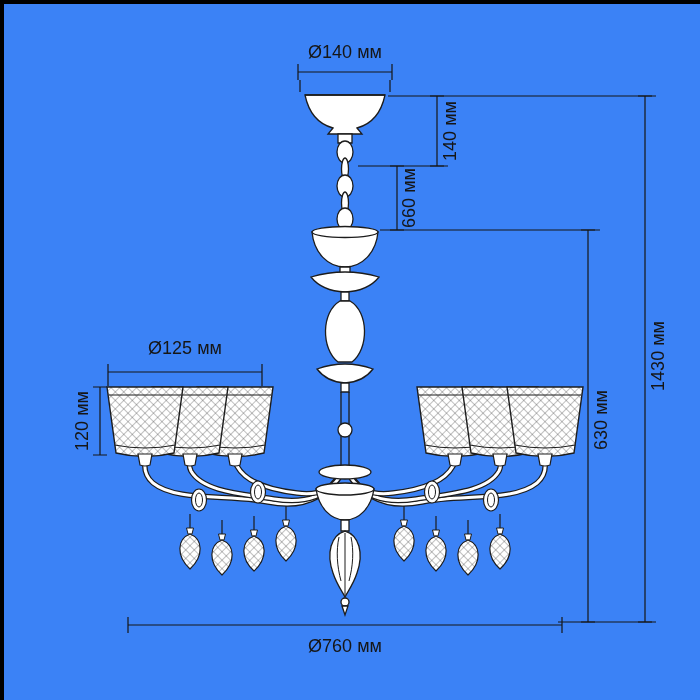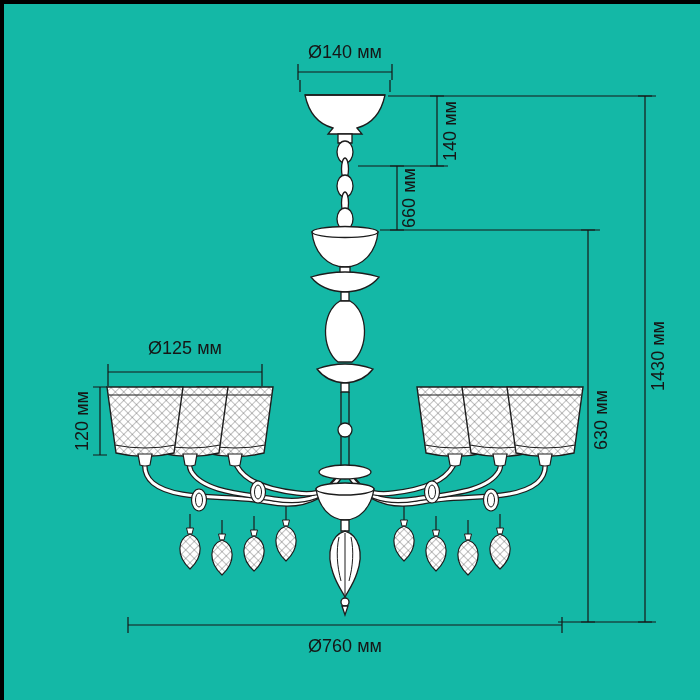--- a/index.html
+++ b/index.html
@@ -1,16 +1,16 @@
 <!DOCTYPE html>
 <html><head>
 <meta charset="utf-8">
 <style>
   html,body{margin:0;padding:0;background:#ffffff;}
-  .page{position:relative;width:700px;height:700px;background:#14b8a6;overflow:hidden;
+  .page{position:relative;width:700px;height:700px;background:#3b82f6;overflow:hidden;
         font-family:"Liberation Sans","DejaVu Sans",sans-serif;}
   .frame-top{position:absolute;top:0;left:0;width:700px;height:4px;background:#000;}
   .frame-left{position:absolute;top:0;left:0;width:4px;height:700px;background:#000;}
   svg.diagram{position:absolute;left:0;top:0;}
   text.dim{font-size:18px;fill:#161616;font-family:"Liberation Sans","DejaVu Sans",sans-serif;}
   .dl{stroke:#161616;stroke-width:1.2;fill:none;}
   .art{stroke:#1c1c1c;stroke-width:1.3;fill:#ffffff;}
   .artn{stroke:#1c1c1c;stroke-width:1.3;fill:none;}
   .thin{stroke:#1c1c1c;stroke-width:1;fill:none;}
   .arm-out{stroke:#1c1c1c;stroke-width:5.5;fill:none;stroke-linecap:round;}

